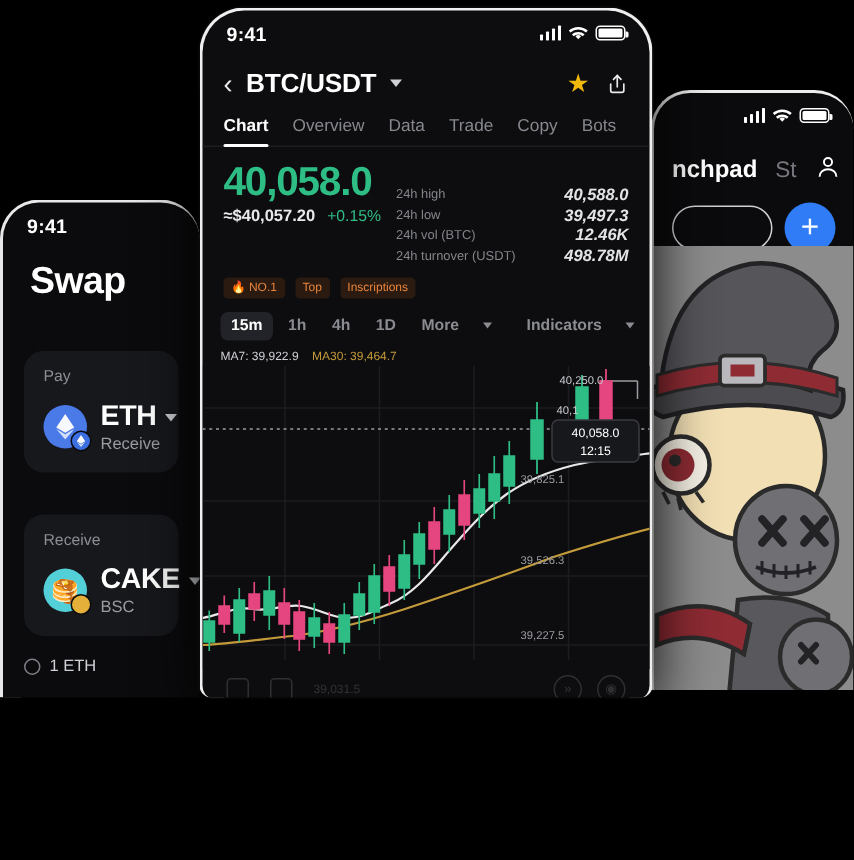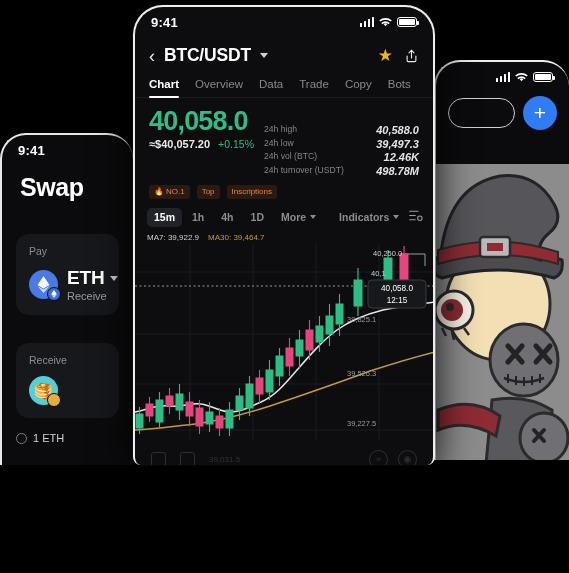--- a/index.html
+++ b/index.html
@@ -104,21 +104,21 @@
   .q-stats .k{ color:#83858b; font-size:8.6px;}
   .q-stats .v{ color:#e3e4e6; font-size:11px; text-align:right; font-weight:600;font-style:italic;}
 
   .c-badges{ display:flex; gap:7px; padding:8px 14px 0;}
   .badge{ font-size:8px; color:#e8843c; background:#2a1a10; border-radius:3px; padding:2.5px 5px;
     display:flex; align-items:center; gap:2px;}
 
   .c-tools{ display:flex; align-items:center; gap:3px; padding:9px 12px 6px;text-align:right;}
   .tf{ color:#8a8c92; font-size:10.5px; padding:3.5px 7px; border-radius:5px;font-weight:bold;}
   .tf.on{ color:#fff; background:#222328; font-weight:700;}
-  .tf.more,.tf.ind{ display:flex; align-items:center; gap:4px;}
+  .tf.more,.tf.ind{ display:flex; align-items:center; gap:16px;}
   .tf.ind{ margin-left:6px;}
   .tcaret{ width:0;height:0;border-left:3.5px solid transparent;border-right:3.5px solid transparent;
     border-top:4px solid #8a8c92;}
   .tf-settings{ margin-left:auto; color:#9a9ca2;}
 
   .ma-row{ display:flex; gap:9px; padding:0 12px 2px;}
   .ma7{ color:#cfd1d6; font-size:8px;}
   .ma30{ color:#c49b3a; font-size:8px;}
 
   .chart-wrap{ position:relative; height:200px; margin:0 0 0 0;}
@@ -170,20 +170,27 @@
       </div>
     </div>
 
     <div class="swap-card">
       <div class="swap-label">Receive</div>
       <div class="token-row">
         <div class="token-ico">
           <div class="main" style="background:#53cfd8;">🥞</div>
           <div class="sub" style="background:#e4b03a;border:1.5px solid #0b0b0d;"></div>
         </div>
+        <div class="token-meta">
+          <div class="sym">
+            <span>CAKE</span>
+            <i class="caret"></i>
+          </div>
+          <div class="net">BSC</div>
+        </div>
       </div>
     </div>
 
     <div class="rate-row">
       <span class="rate-ico"></span>
       <span>1 ETH</span>
     </div>
   </div>
 
   <div class="phone right">
@@ -200,20 +207,30 @@
           <path d="M8 11.2 L5.7 8.6a3.4 3.4 0 0 1 4.6 0Z" fill="#fff"></path>
           <path d="M8 7.2a5.6 5.6 0 0 1 3.8 1.5l1.4-1.6a7.7 7.7 0 0 0-10.4 0l1.4 1.6A5.6 5.6 0 0 1 8 7.2Z" fill="#fff"></path>
           <path d="M8 3.1a9.8 9.8 0 0 1 6.4 2.4L15.8 4a11.9 11.9 0 0 0-15.6 0l1.4 1.5A9.8 9.8 0 0 1 8 3.1Z" fill="#fff"></path>
         </svg>
         <span class="ico-batt">
             <b></b>
           </span>
       </div>
     </div>
 
+    <div class="r-nav">
+      <span class="t1">nchpad</span>
+      <span class="t2">St</span>
+      <span class="avatar">
+        <svg width="18" height="18" viewBox="0 0 24 24" fill="none" stroke="#fff" stroke-width="1.7">
+          <circle cx="12" cy="8" r="3.6"></circle>
+            <path d="M4.5 21c0-4.2 3.4-6.6 7.5-6.6s7.5 2.4 7.5 6.6"></path>
+        </svg>
+      </span>
+    </div>
 
     <div class="r-search">
       <div class="r-pill" placeholder=""></div>
       <div class="r-fab">+</div>
     </div>
 
     <div class="r-art">
       <svg width="135" height="300" viewBox="0 0 135 300">
         <rect width="135" height="300" fill="#8c8c8c"></rect>
 

